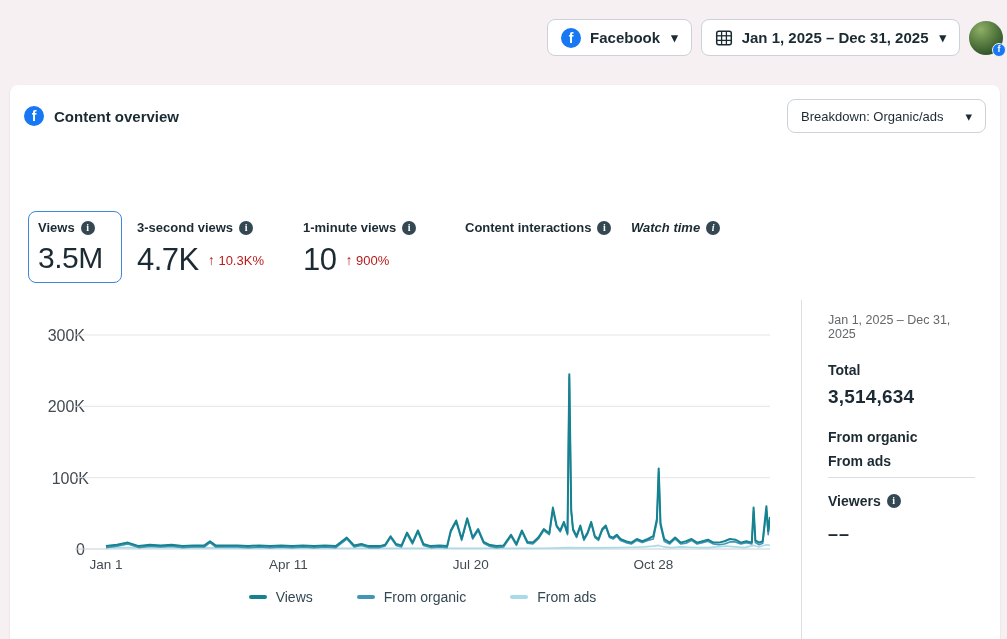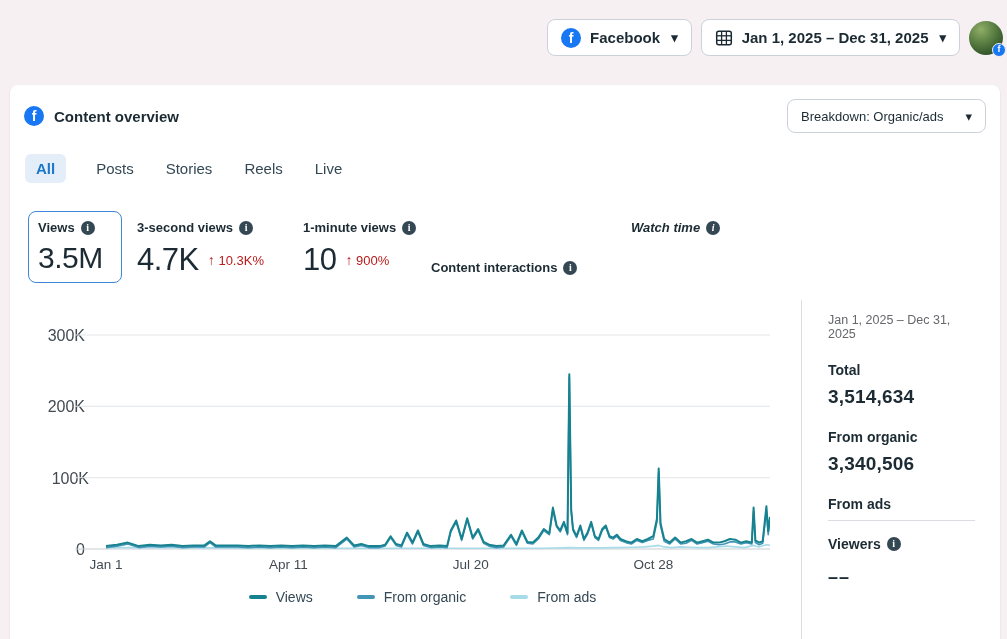--- a/index.html
+++ b/index.html
@@ -86,27 +86,20 @@
   <div class="card-header">
     <span class="fb-circle">f</span>
     <span class="card-title">Content overview</span>
   </div>
 
   <button class="breakdown-btn">
     <span>Breakdown: Organic/ads</span>
     <span class="caret">▾</span>
   </button>
 
-  <div class="tabs">
-    <span class="tab active">All</span>
-    <span class="tab">Posts</span>
-    <span class="tab">Stories</span>
-    <span class="tab">Reels</span>
-    <span class="tab">Live</span>
-  </div>
 
   <div class="metric-box">
     <div class="metric-label">
       <span>Views</span>
       <span class="info-icon">i</span>
     </div>
     <div class="metric-value">3.5M</div>
   </div>
 
   <div class="metric" style="left:127px;">
@@ -118,21 +111,21 @@
   </div>
 
   <div class="metric" style="left:293px;">
     <div class="metric-label">
       <span>1-minute views</span>
       <span class="info-icon">i</span>
     </div>
     <div class="metric-value"><span>10</span><span class="delta"><span class="arrow">↑</span> <span>900%</span></span></div>
   </div>
 
-  <div class="metric" style="left:421px;margin-top:40px;">
+  <div class="metric" style="left:455px;">
     <div class="metric-label">
       <span>Content interactions</span>
       <span class="info-icon">i</span>
     </div>
   </div>
 
   <div class="metric" style="left:621px;font-style:italic;">
     <div class="metric-label">
       <span>Watch time</span>
       <span class="info-icon">i</span>
@@ -177,21 +170,20 @@
       </div>
   </div>
 
   <div class="sidebar">
     <div class="sb-subtitle">Jan 1, 2025 – Dec 31, 2025</div>
 
     <div class="sb-stat-label">Total</div>
     <div class="sb-stat-value">3,514,634</div>
 
     <div class="sb-stat-label">From organic</div>
-    <div class="sb-stat-value">3,340,506</div>
 
     <div class="sb-stat-label">From ads</div>
 
     <hr class="sb-divider">
 
     <div class="sb-stat-label">
       <span>Viewers</span>
       <span class="info-icon">i</span>
     </div>
     <div class="sb-dashes">––</div>

